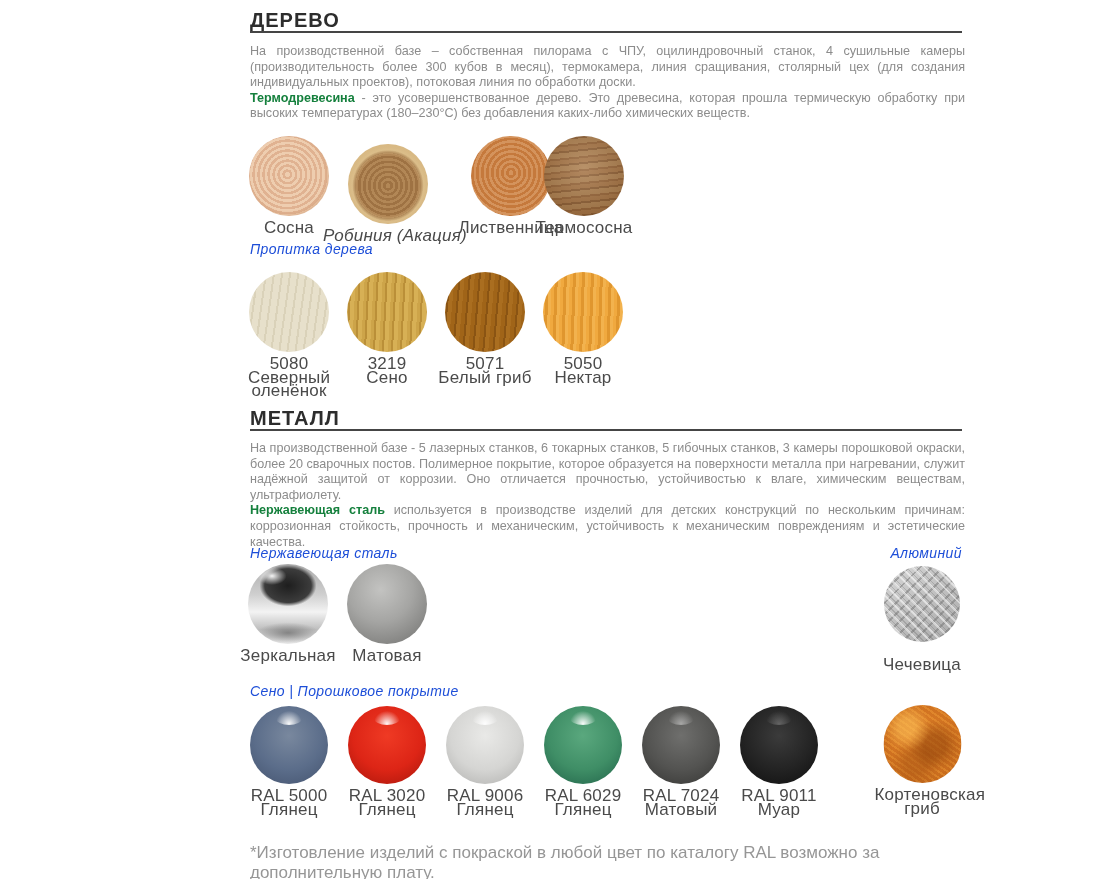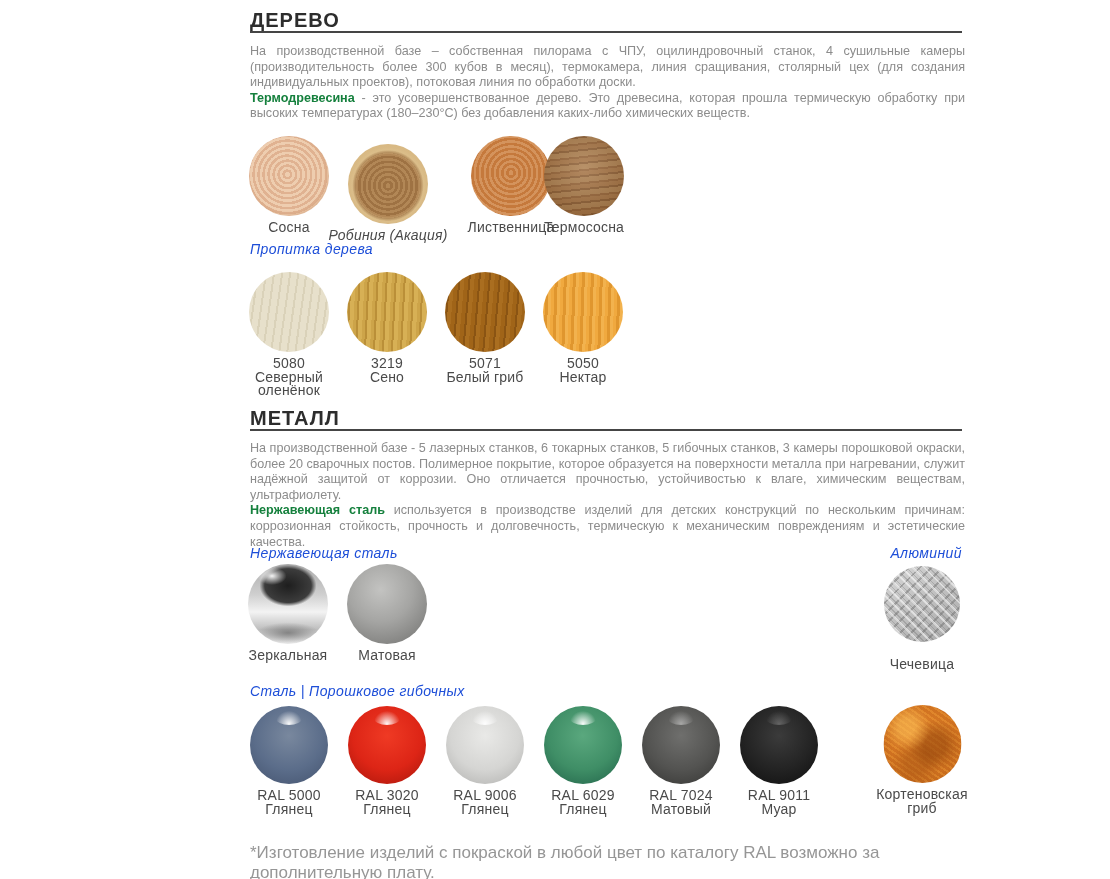--- a/index.html
+++ b/index.html
@@ -16,21 +16,21 @@
              color:#8c8c8c;text-align:justify;}
   .body-text p{margin:0;}
   .body-text .lead{font-weight:bold;color:#15803d;}
 
   
   .sub-title{position:absolute;font-size:14px;color:#1d4ed8;letter-spacing:.4px;font-style:italic;}
 
   
   .swatch{position:absolute;transform:translateX(-50%);text-align:center;}
   .circle{border-radius:50%;margin:0 auto;position:relative;overflow:hidden;}
-  .cap{margin-top:5px;font-size:14px;line-height:13.5px;color:#4a4a4a;letter-spacing:.2px;}
+  .cap{margin-top:5px;font-size:17px;line-height:13.5px;color:#4a4a4a;letter-spacing:.2px;}
   .cap .code{display:block;}
   .nowrap{white-space:nowrap;}
 
   
   .tx-sosna{width:80px;height:80px;background:
     radial-gradient(circle at 48% 48%, rgba(255,255,255,0) 62%, rgba(209,158,120,.55) 72%, rgba(240,214,188,.9) 79%, rgba(205,152,112,.55) 96%),
     repeating-radial-gradient(circle at 48% 48%, #eecdaf 0 2.5px, #e0b291 2.5px 5px);}
   .tx-robinia{width:80px;height:80px;background:
     radial-gradient(circle at 50% 52%, rgba(0,0,0,0) 54%, rgba(221,192,140,.95) 62%, #d6b57e 78%, #b98f55 92%, #6e4c26 99%),
     repeating-radial-gradient(circle at 50% 52%, #b28756 0 2.5px, #9e7243 2.5px 5px);}
@@ -136,41 +136,41 @@
   <div class="swatch" style="left:583px;top:272px;width:100px;">
     <div class="circle tx-5050"></div>
     <div class="cap"><span class="code">5050</span><span>Нектар</span></div>
   </div>
 
   <div class="sec-title" style="top:407px;">МЕТАЛЛ</div>
   <div class="sec-rule" style="top:429px;"></div>
 
   <div class="body-text" style="top:441px;">
     <p>На производственной базе - 5 лазерных станков, 6 токарных станков, 5 гибочных станков, 3 камеры порошковой окраски, более 20 сварочных постов. Полимерное покрытие, которое образуется на поверхности металла при нагревании, служит надёжной защитой от коррозии. Оно отличается прочностью, устойчивостью к влаге, химическим веществам, ультрафиолету.</p>
-    <p><span class="lead">Нержавеющая сталь</span><span> используется в производстве изделий для детских конструкций по нескольким причинам: коррозионная стойкость, прочность и долговечность, термическую к механическим повреждениям и эстетические качества.</span></p>
+    <p><span class="lead">Нержавеющая сталь</span><span> используется в производстве изделий для детских конструкций по нескольким причинам: коррозионная стойкость, прочность и механическим, устойчивость к механическим повреждениям и эстетические качества.</span></p>
   </div>
 
   <div class="sub-title" style="left:250px;top:545px;">Нержавеющая сталь</div>
   <div class="sub-title" style="left:852px;top:545px;width:110px;text-align:right;">Алюминий</div>
 
   <div class="swatch" style="left:288px;top:564px;width:110px;">
     <div class="circle tx-mirror"></div>
     <div class="cap nowrap">Зеркальная</div>
   </div>
   <div class="swatch" style="left:387px;top:564px;width:110px;">
     <div class="circle tx-matte"></div>
     <div class="cap nowrap">Матовая</div>
   </div>
 
   <div class="swatch" style="left:922px;top:566px;width:110px;">
     <div class="circle tx-checker"></div>
     <div class="cap nowrap" style="margin-top:16px;">Чечевица</div>
   </div>
 
-  <div class="sub-title" style="left:250px;top:683px;">Сталь | Порошковое гибочных</div>
+  <div class="sub-title" style="left:250px;top:683px;">Сено | Порошковое покрытие</div>
 
   <div class="swatch" style="left:289px;top:706px;width:100px;">
     <div class="circle gloss tx-ral5000"></div>
     <div class="cap"><span class="code">RAL 5000</span><span>Глянец</span></div>
   </div>
   <div class="swatch" style="left:387px;top:706px;width:100px;">
     <div class="circle gloss tx-ral3020"></div>
     <div class="cap"><span class="code">RAL 3020</span><span>Глянец</span></div>
   </div>
   <div class="swatch" style="left:485px;top:706px;width:100px;">

